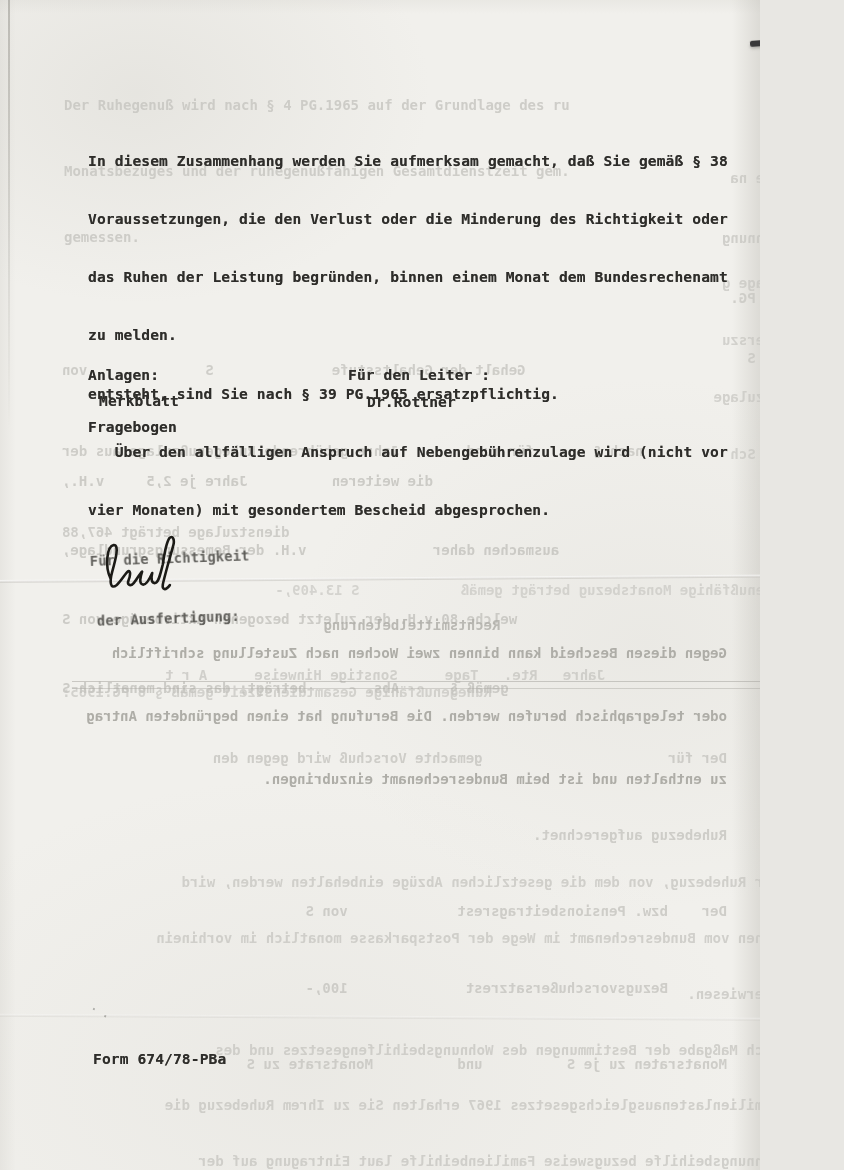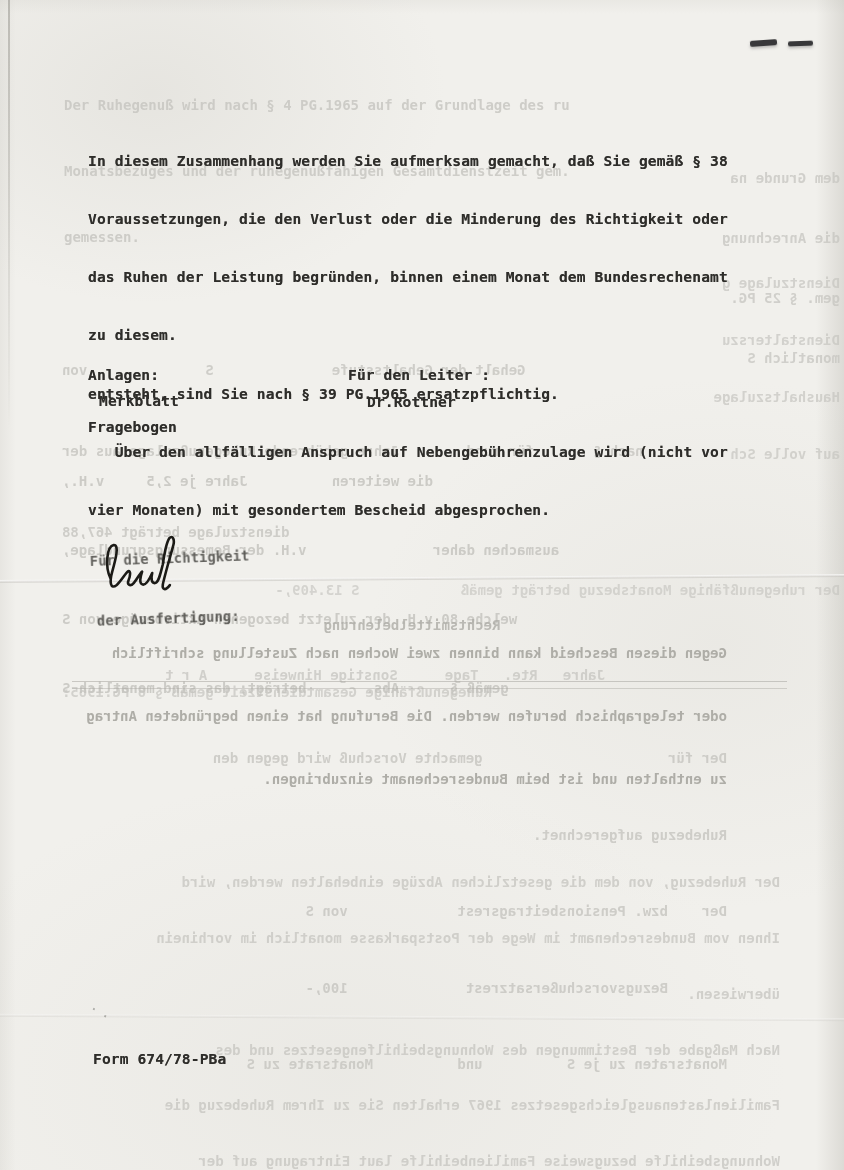--- a/index.html
+++ b/index.html
@@ -1,17 +1,17 @@
 <!DOCTYPE html>
 <html><head>
 <meta charset="utf-8">
 <style>
   html,body{margin:0;padding:0;background:#e8e7e3;}
   .page{
-    position:relative;width:844px;height:1170px;overflow:hidden;
+    position:relative;width:760px;height:1170px;overflow:hidden;
     background:
       linear-gradient(to left, rgba(188,186,179,0.40), rgba(188,186,179,0) 28px),
       linear-gradient(to right, rgba(200,198,192,0.25), rgba(200,198,192,0) 16px),
       linear-gradient(to bottom, rgba(210,208,202,0.25), rgba(210,208,202,0) 14px),
       radial-gradient(420px 300px at 18% 8%, rgba(205,203,196,0.30), rgba(205,203,196,0) 70%),
       radial-gradient(500px 380px at 85% 55%, rgba(210,208,201,0.22), rgba(210,208,201,0) 70%),
       radial-gradient(600px 400px at 40% 92%, rgba(208,206,199,0.20), rgba(208,206,199,0) 75%),
       #f1f0ec;
     font-family:"DejaVu Sans Mono", monospace;
   }
@@ -132,21 +132,21 @@
     <span class="ln">Familienlastenausgleichsgesetzes 1967 erhalten Sie zu Ihrem Ruhebezug die</span>
     <span class="ln">Wohnungsbeihilfe bezugsweise Familienbeihilfe laut Eintragung auf der</span>
     
     
   </div>
 
   <div class="t lines" style="left:88px;top:112px;">
     <span class="ln">In diesem Zusammenhang werden Sie aufmerksam gemacht, daß Sie gemäß § 38</span>
     <span class="ln">Voraussetzungen, die den Verlust oder die Minderung des Richtigkeit oder</span>
     <span class="ln">das Ruhen der Leistung begründen, binnen einem Monat dem Bundesrechenamt</span>
-    <span class="ln">zu diesem.</span>
+    <span class="ln">zu melden.</span>
     <span class="ln">entsteht, sind Sie nach § 39 PG.1965 ersatzpflichtig.</span>
     <span class="ln"><span>   </span><span class="ul">Über den allfälligen Anspruch auf Nebengebührenzulage</span><span> wird (nicht vor</span></span>
     <span class="ln">vier Monaten) mit gesondertem Bescheid abgesprochen.</span>
   </div>
 
   <div class="t ul" style="left:88px;top:366px;">Anlagen:</div>
   <div class="t" style="left:99px;top:392px;">Merkblatt</div>
   <div class="t" style="left:88px;top:418px;">Fragebogen</div>
 
   <div class="t" style="left:348px;top:366px;">Für den Leiter :</div>

